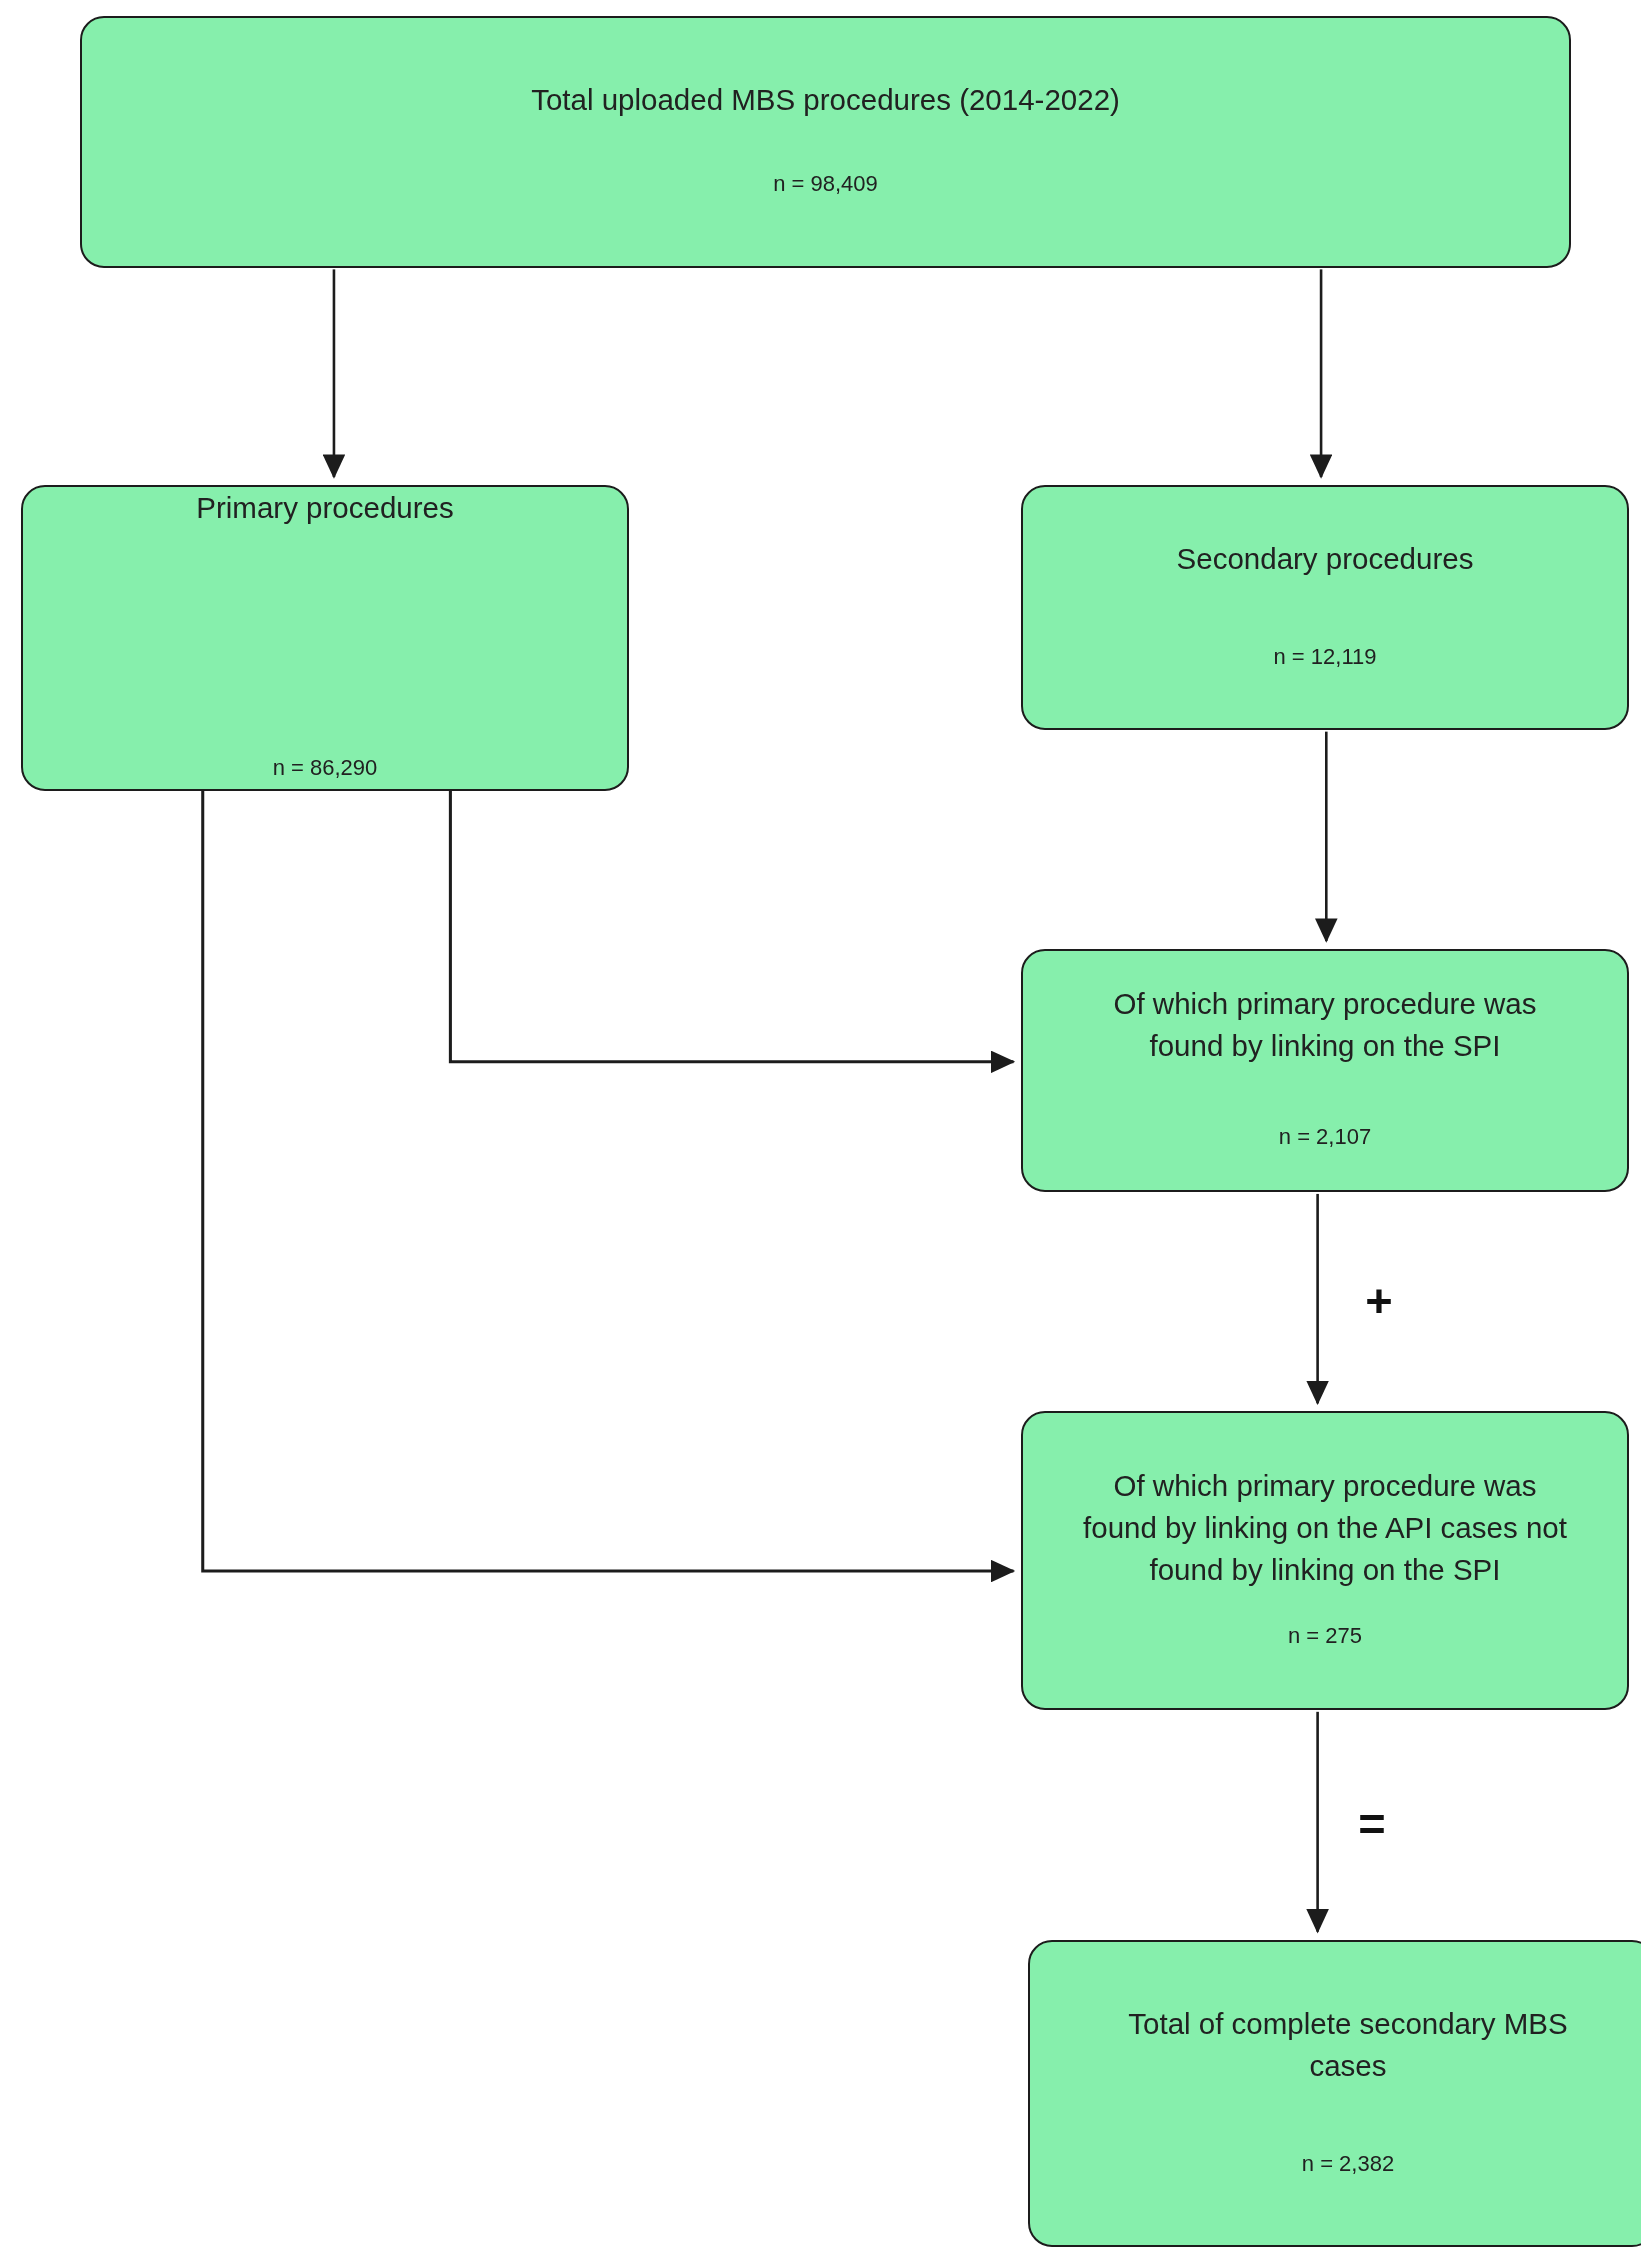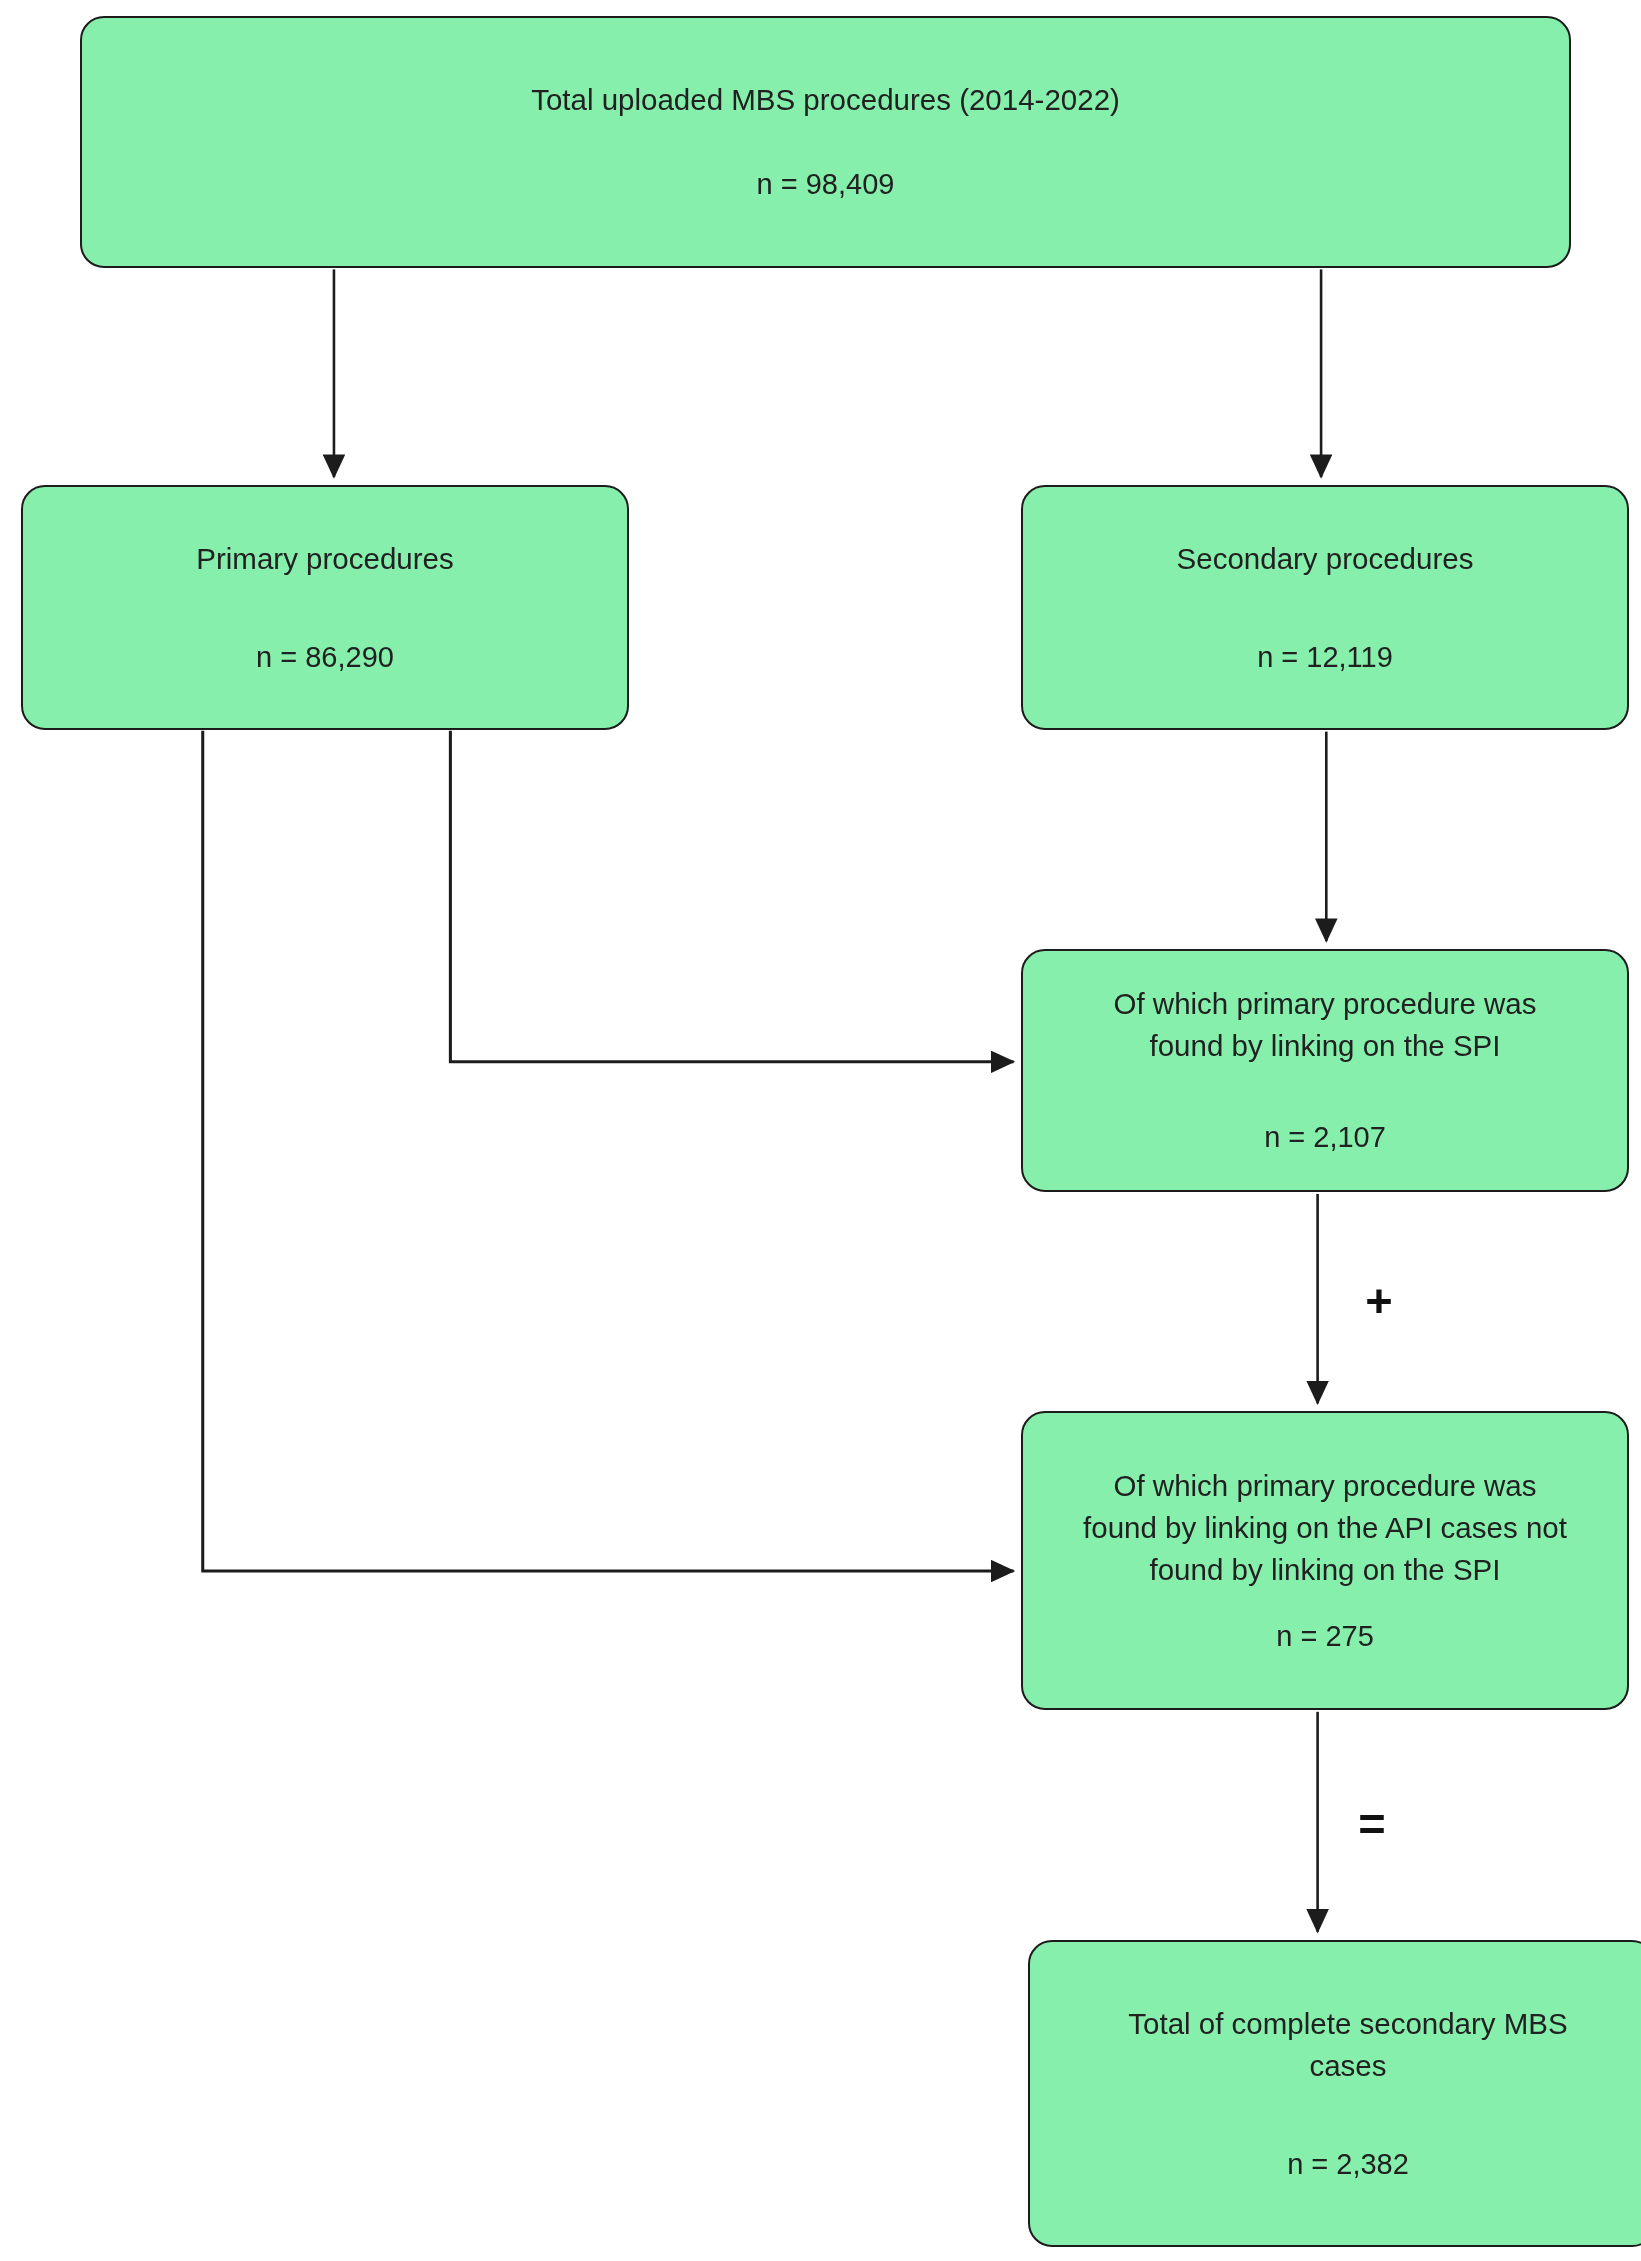--- a/index.html
+++ b/index.html
@@ -29,28 +29,28 @@
     align-items: center;
     justify-content: center;
     text-align: center;
   }
   .node .label .line {
     font-size: 29.5px;
     line-height: 42px;
     white-space: nowrap;
   }
   .node .count {
-    font-size: 29px;
+    font-size: 22px;
     line-height: 42px;
     margin-top: 56px;
     white-space: nowrap;
   }
   .node-total-uploaded { left: 80px;  top: 15.6px;   width: 1491px; height: 252px; }
   .node-total-uploaded .count { margin-top: 42px; }
-  .node-primary        { left: 21px;  top: 485px;  width: 608px;  height: 245px; }
+  .node-primary        { left: 21px;  top: 485px;  width: 608px;  height: 306px; justify-content: space-between; }
   .node-secondary      { left: 1021px;top: 485px;  width: 608px;  height: 245px; }
   .node-spi            { left: 1021px;top: 949px; width: 608px;  height: 243px; }
   .node-spi .count     { margin-top: 49px; }
   .node-api            { left: 1021px;top: 1411px; width: 608px;  height: 299px; }
   .node-api .count     { margin-top: 24px; }
   .node-total-cases    { left: 1028px;top: 1940px; width: 628px;  height: 307px; padding-left: 12px; }
   .operator {
     position: absolute;
     width: 96px;
     text-align: center;

